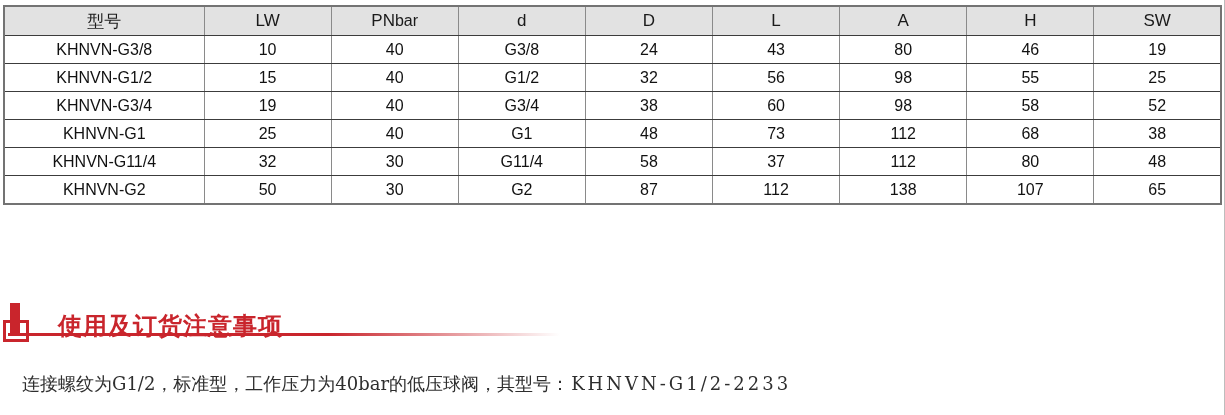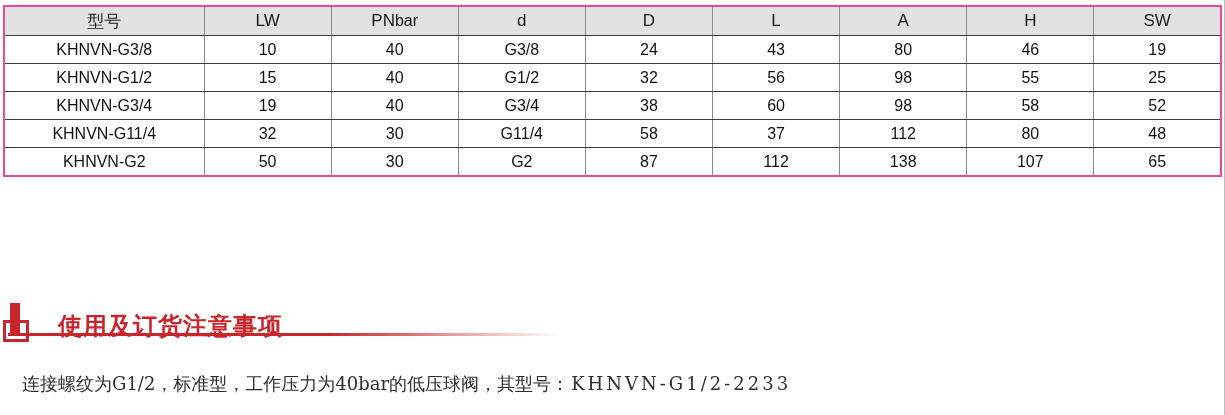--- a/index.html
+++ b/index.html
@@ -16,21 +16,21 @@
   }
 
   
   .spec-table {
     position: absolute;
     top: 5px;
     left: 3px;
     width: 1219px;
     border-collapse: collapse;
     table-layout: fixed;
-    border: 2px solid #ec4899;
+    border: 2px solid #737373;
   }
   .spec-table th, .spec-table td {
     border-top: 1px solid #3c3c3c;
     border-bottom: 1px solid #3c3c3c;
     border-left: 1px solid #8a8a8a;
     border-right: 1px solid #8a8a8a;
     text-align: center;
     vertical-align: middle;
     padding: 0;
     white-space: nowrap;
@@ -180,20 +180,31 @@
         <td>19</td>
         <td>40</td>
         <td>G3/4</td>
         <td>38</td>
         <td>60</td>
         <td>98</td>
         <td>58</td>
         <td>52</td>
       </tr>
       <tr>
+        <td>KHNVN-G1</td>
+        <td>25</td>
+        <td>40</td>
+        <td>G1</td>
+        <td>48</td>
+        <td>73</td>
+        <td>112</td>
+        <td>68</td>
+        <td>38</td>
+      </tr>
+      <tr>
         <td>KHNVN-G11/4</td>
         <td>32</td>
         <td>30</td>
         <td>G11/4</td>
         <td>58</td>
         <td>37</td>
         <td>112</td>
         <td>80</td>
         <td>48</td>
       </tr>

